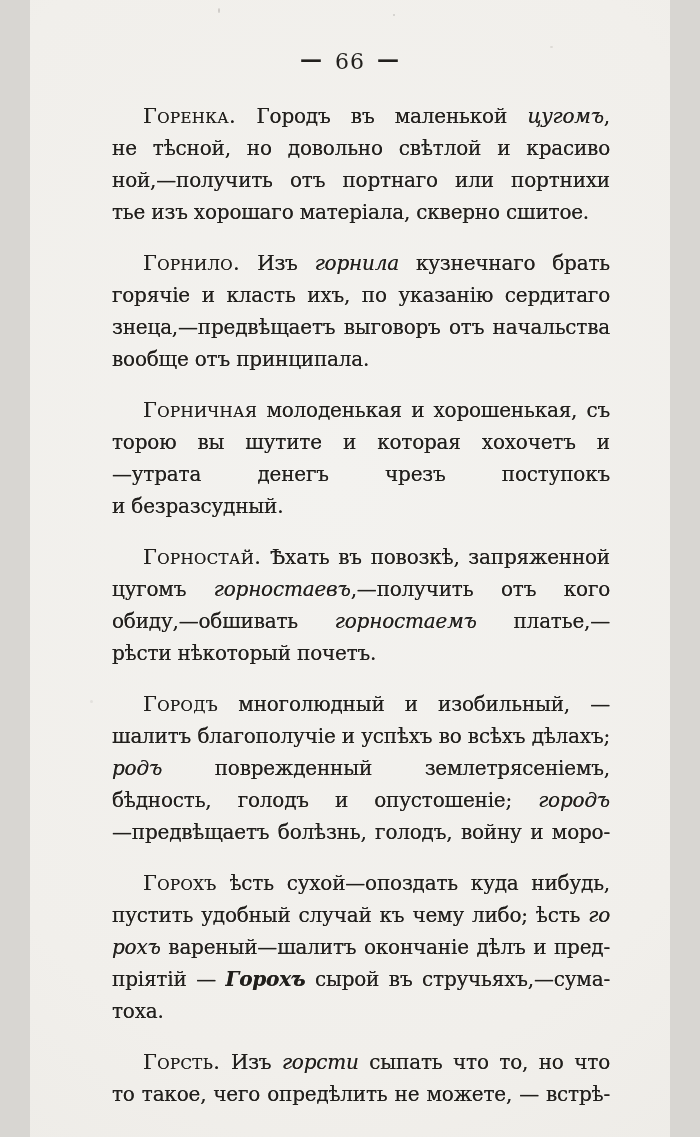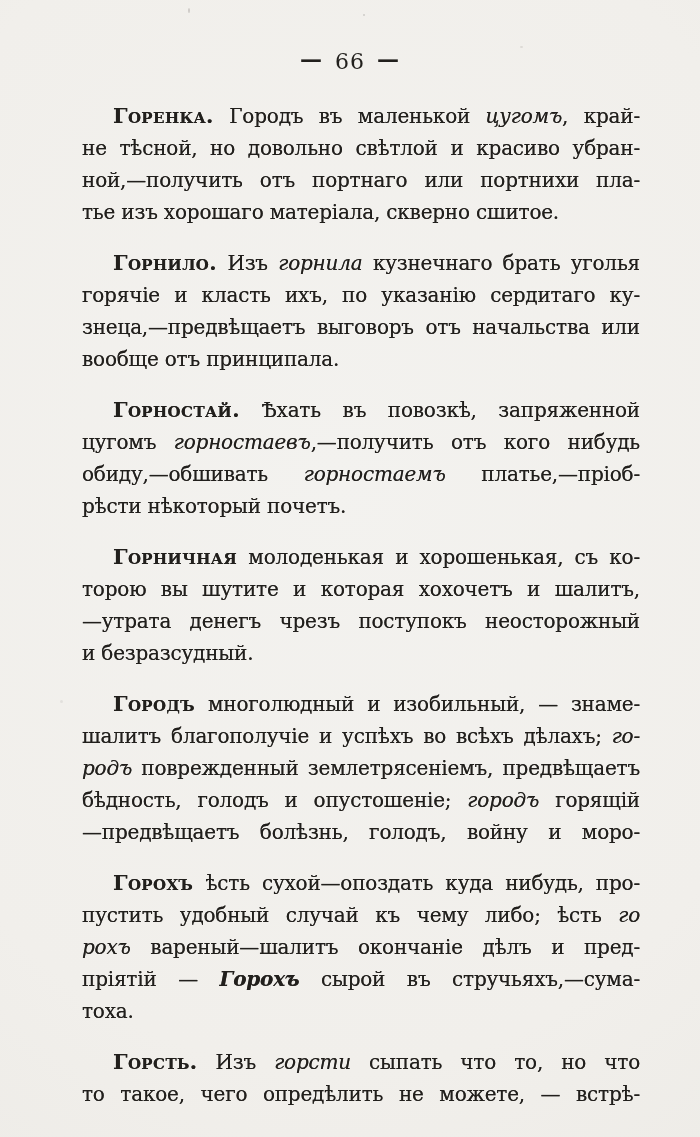--- a/index.html
+++ b/index.html
@@ -2,21 +2,21 @@
 <html lang="ru"><head>
 <meta charset="utf-8">
 <style>
   html, body {
     margin: 0;
     padding: 0;
     background: #d8d6d2;
   }
   .page {
     position: relative;
-    width: 700px;
+    width: 640px;
     height: 1137px;
     margin: 0 auto;
     overflow: hidden;
     color: #211f1c;
     background:
       radial-gradient(130% 95% at 48% 42%, #f3f2ef 0%, #f1efeb 55%, #eae8e3 100%);
     font-family: "DejaVu Serif", "Liberation Serif", serif;
   }
   
   .speck {
@@ -64,21 +64,21 @@
     overflow: hidden;
     height: 32px;
   }
   .line.end { text-align-last: left; }
   .entry .line:first-child { text-indent: 31px; }
 
   .run-n  { font-style: normal; }
   .run-i  { font-style: italic; }
   .run-bi { font-style: italic; font-weight: bold; }
   .run-hw {
-    font-weight: bold;
+    font-weight: normal;
     font-variant: small-caps;
     font-size: 21px;
     letter-spacing: 0.4px;
   }
 </style>
 </head>
 <body>
 
 <div class="page">
   <div class="speck s1"></div>
@@ -97,30 +97,30 @@
         <div class="line"><span class="run-n">ной,—получить отъ портнаго или портнихи пла-</span></div>
         <div class="line end"><span class="run-n">тье изъ хорошаго матеріала, скверно сшитое.</span></div>
       </article>
     <article class="entry">
         <div class="line"><span class="run-hw">Горнило.</span><span class="run-n"> Изъ </span><span class="run-i">горнила</span><span class="run-n"> кузнечнаго брать уголья</span></div>
         <div class="line"><span class="run-n">горячіе и класть ихъ, по указанію сердитаго ку-</span></div>
         <div class="line"><span class="run-n">знеца,—предвѣщаетъ выговоръ отъ начальства или</span></div>
         <div class="line end"><span class="run-n">вообще отъ принципала.</span></div>
       </article>
     <article class="entry">
+        <div class="line"><span class="run-hw">Горничная</span><span class="run-n"> молоденькая и хорошенькая, съ ко-</span></div>
+        <div class="line"><span class="run-n">торою вы шутите и которая хохочетъ и шалитъ,</span></div>
+        <div class="line"><span class="run-n">—утрата денегъ чрезъ поступокъ неосторожный</span></div>
+        <div class="line end"><span class="run-n">и безразсудный.</span></div>
+      </article>
+    <article class="entry">
         <div class="line"><span class="run-hw">Горностай.</span><span class="run-n"> Ѣхать въ повозкѣ, запряженной</span></div>
         <div class="line"><span class="run-n">цугомъ </span><span class="run-i">горностаевъ</span><span class="run-n">,—получить отъ кого нибудь</span></div>
         <div class="line"><span class="run-n">обиду,—обшивать </span><span class="run-i">горностаемъ</span><span class="run-n"> платье,—пріоб-</span></div>
         <div class="line end"><span class="run-n">рѣсти нѣкоторый почетъ.</span></div>
-      </article>
-    <article class="entry">
-        <div class="line"><span class="run-hw">Горничная</span><span class="run-n"> молоденькая и хорошенькая, съ ко-</span></div>
-        <div class="line"><span class="run-n">торою вы шутите и которая хохочетъ и шалитъ,</span></div>
-        <div class="line"><span class="run-n">—утрата денегъ чрезъ поступокъ неосторожный</span></div>
-        <div class="line end"><span class="run-n">и безразсудный.</span></div>
       </article>
     <article class="entry">
         <div class="line"><span class="run-hw">Городъ</span><span class="run-n"> многолюдный и изобильный, — знаме-</span></div>
         <div class="line"><span class="run-n">шалитъ благополучіе и успѣхъ во всѣхъ дѣлахъ; </span><span class="run-i">го-</span></div>
         <div class="line"><span class="run-i">родъ</span><span class="run-n"> поврежденный землетрясеніемъ, предвѣщаетъ</span></div>
         <div class="line"><span class="run-n">бѣдность, голодъ и опустошеніе; </span><span class="run-i">городъ</span><span class="run-n"> горящій</span></div>
         <div class="line"><span class="run-n">—предвѣщаетъ болѣзнь, голодъ, войну и моро-</span></div>
       </article>
     <article class="entry">
         <div class="line"><span class="run-hw">Горохъ</span><span class="run-n"> ѣсть сухой—опоздать куда нибудь, про-</span></div>

